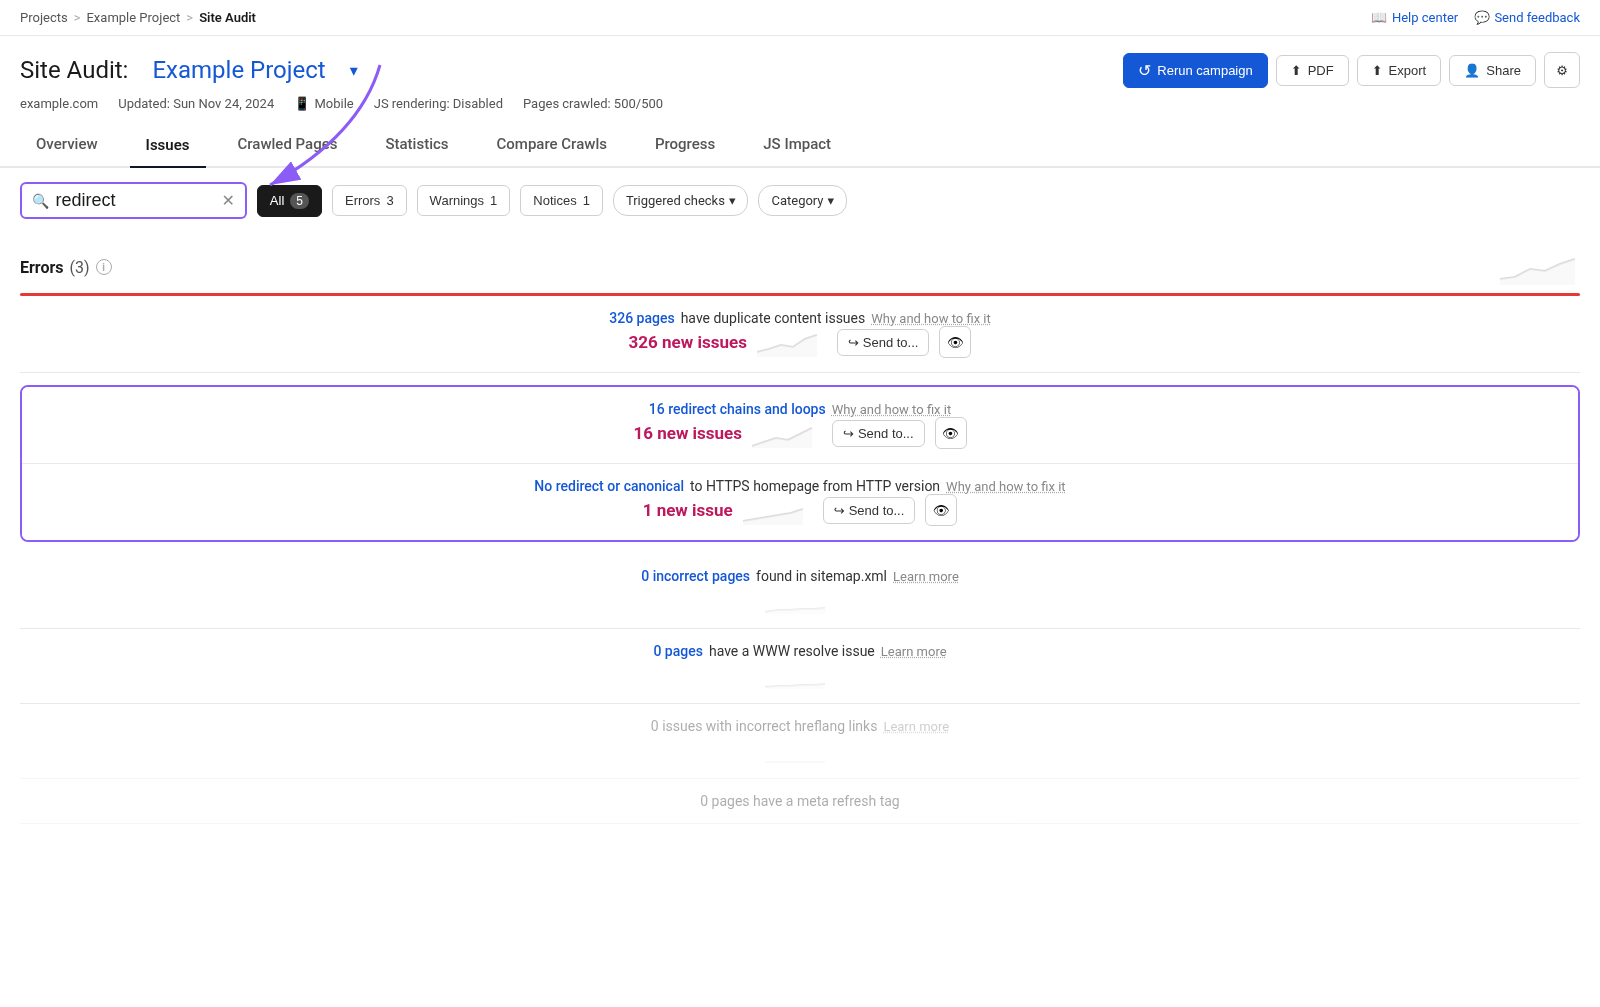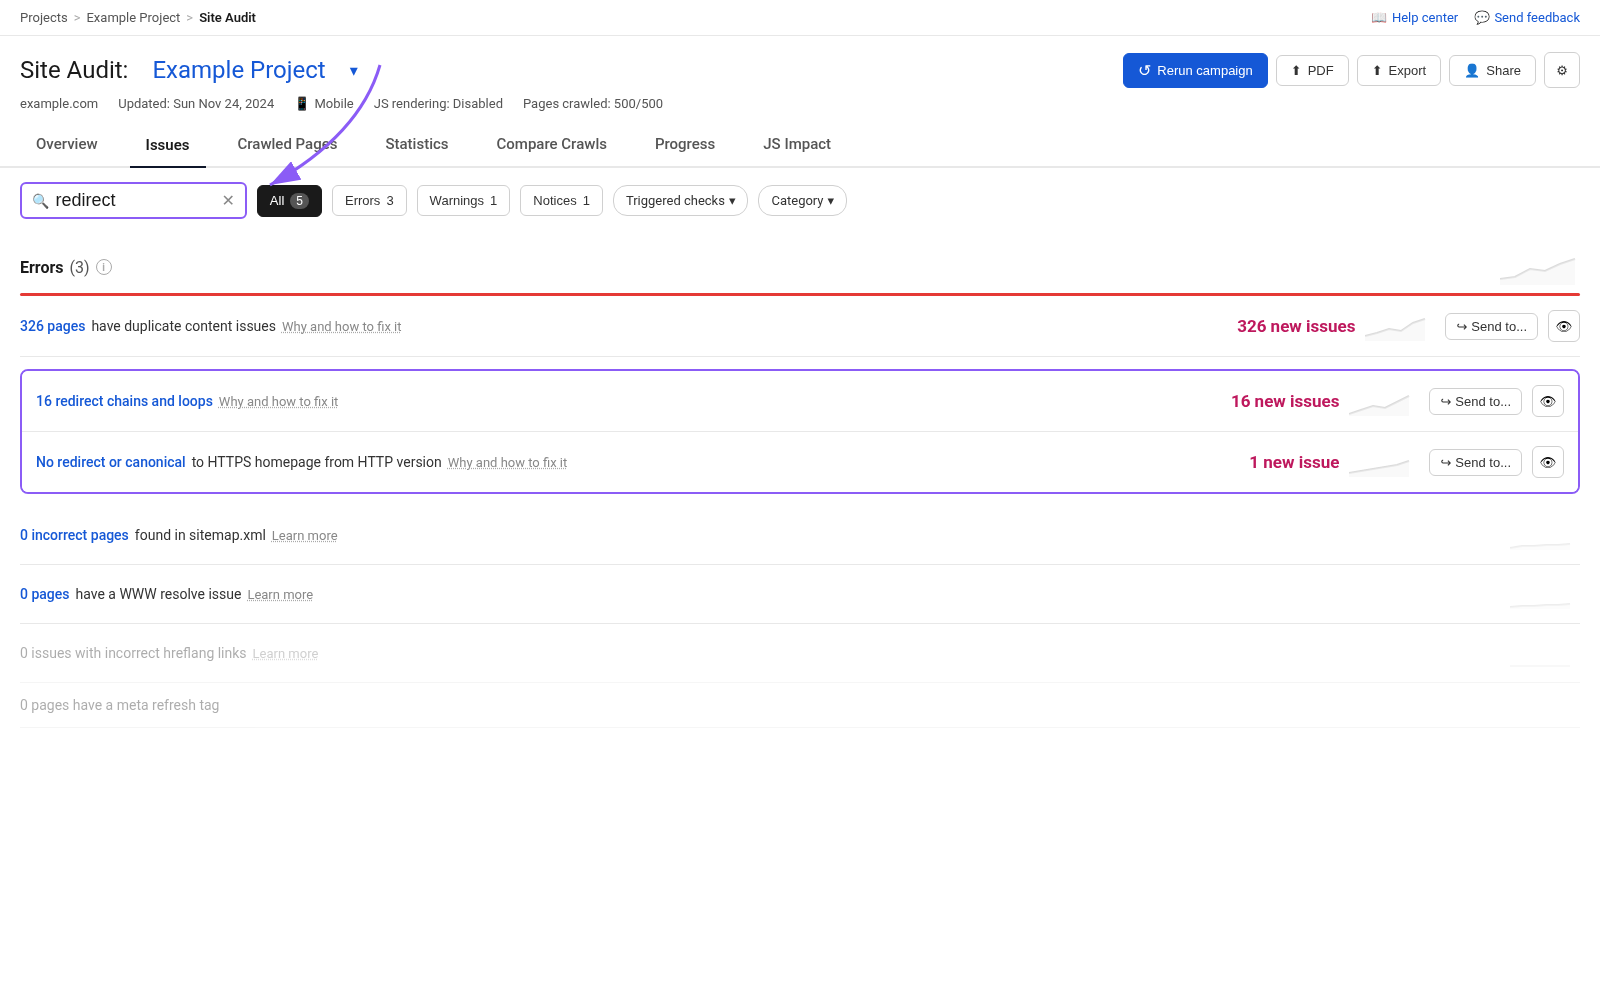--- a/index.html
+++ b/index.html
@@ -47,21 +47,21 @@
     .main { padding: 0 20px; }
 
     
     .section { margin-bottom: 0; }
     .section-header { display: flex; align-items: center; justify-content: space-between; padding: 16px 0 8px 0; }
     .section-title { font-size: 16px; font-weight: 700; display: flex; align-items: center; gap: 6px; }
     .section-title .count { font-weight: 400; color: #555; }
     .section-divider-red { height: 3px; background: #e53935; border-radius: 2px; margin-bottom: 0; }
 
     
-    .issue-row { display: flex; align-items: center; justify-content: space-between; padding: 14px 0; border-bottom: 1px solid #e8e8e8; }
+    .issue-row { display: flex; align-items: center; justify-content: space-between; padding: 14px 0; border-bottom: 1px solid #e8e8e8; flex-direction: column; }
     .issue-left { display: flex; align-items: center; gap: 6px; flex: 1; flex-wrap: wrap; }
     .issue-link { color: #1558d6; text-decoration: none; font-weight: 500; }
     .issue-desc { color: #333; }
     .issue-why { color: #888; text-decoration: underline dotted; text-decoration-color: #aaa; font-size: 13px; cursor: pointer; }
     .issue-right { display: flex; align-items: center; gap: 10px; }
     .new-issues-badge { color: #be185d; font-weight: 700; font-size: 17px; white-space: nowrap; }
     .action-btn { display: flex; align-items: center; gap: 4px; padding: 5px 10px; border-radius: 6px; border: 1px solid #d0d0d0; background: #fff; cursor: pointer; font-size: 13px; color: #333; white-space: nowrap; }
     .eye-btn { width: 32px; height: 32px; border-radius: 6px; border: 1px solid #d0d0d0; background: #fff; cursor: pointer; display: flex; align-items: center; justify-content: center; }
 
     

